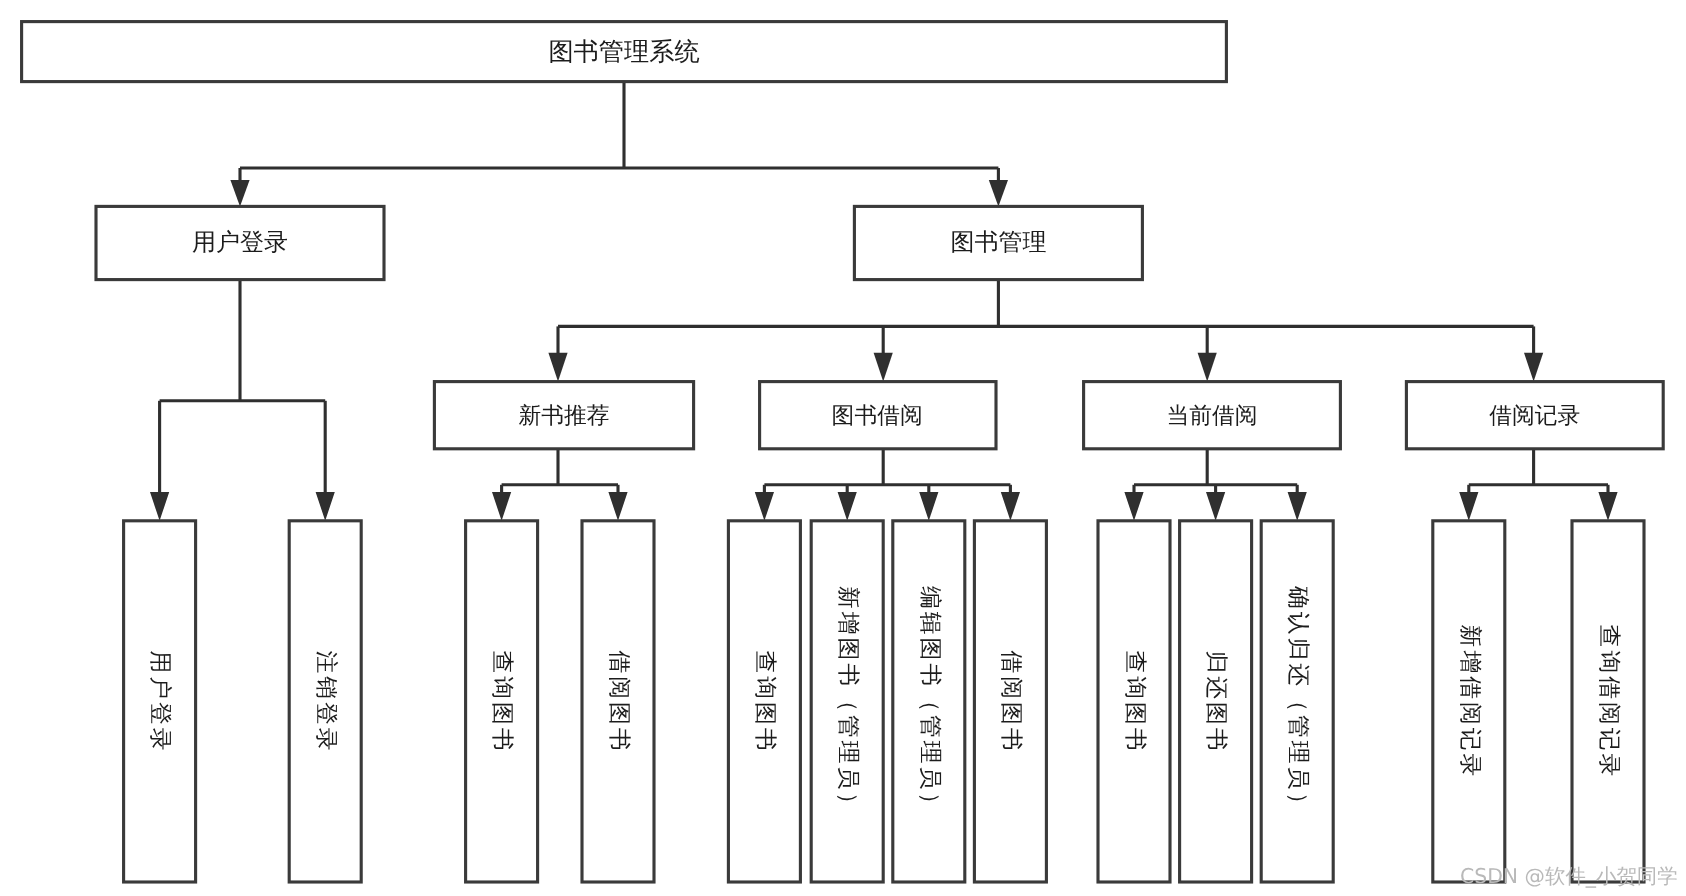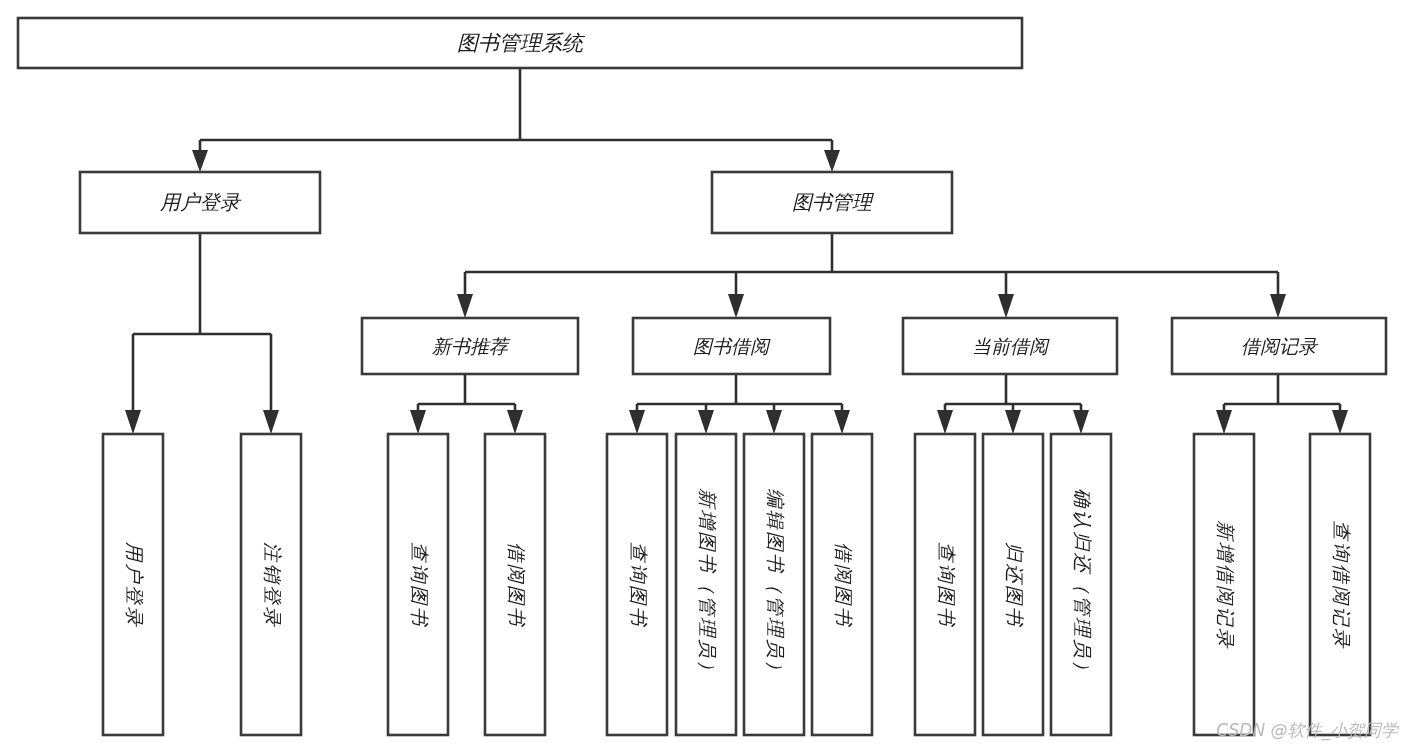--- a/index.html
+++ b/index.html
@@ -9,21 +9,20 @@
   }
   body {
     font-family: "DejaVu Sans", "Liberation Sans", sans-serif;
   }
   #diagram-root {
     position: relative;
     width: 1405px;
     height: 747px;
     background: #ffffff;
     overflow: hidden;
-    font-style: italic;
   }
   svg.diagram-canvas {
     position: absolute;
     top: 0;
     left: 0;
     width: 1405px;
     height: 747px;
   }
   .node-rect {
     fill: #ffffff;

